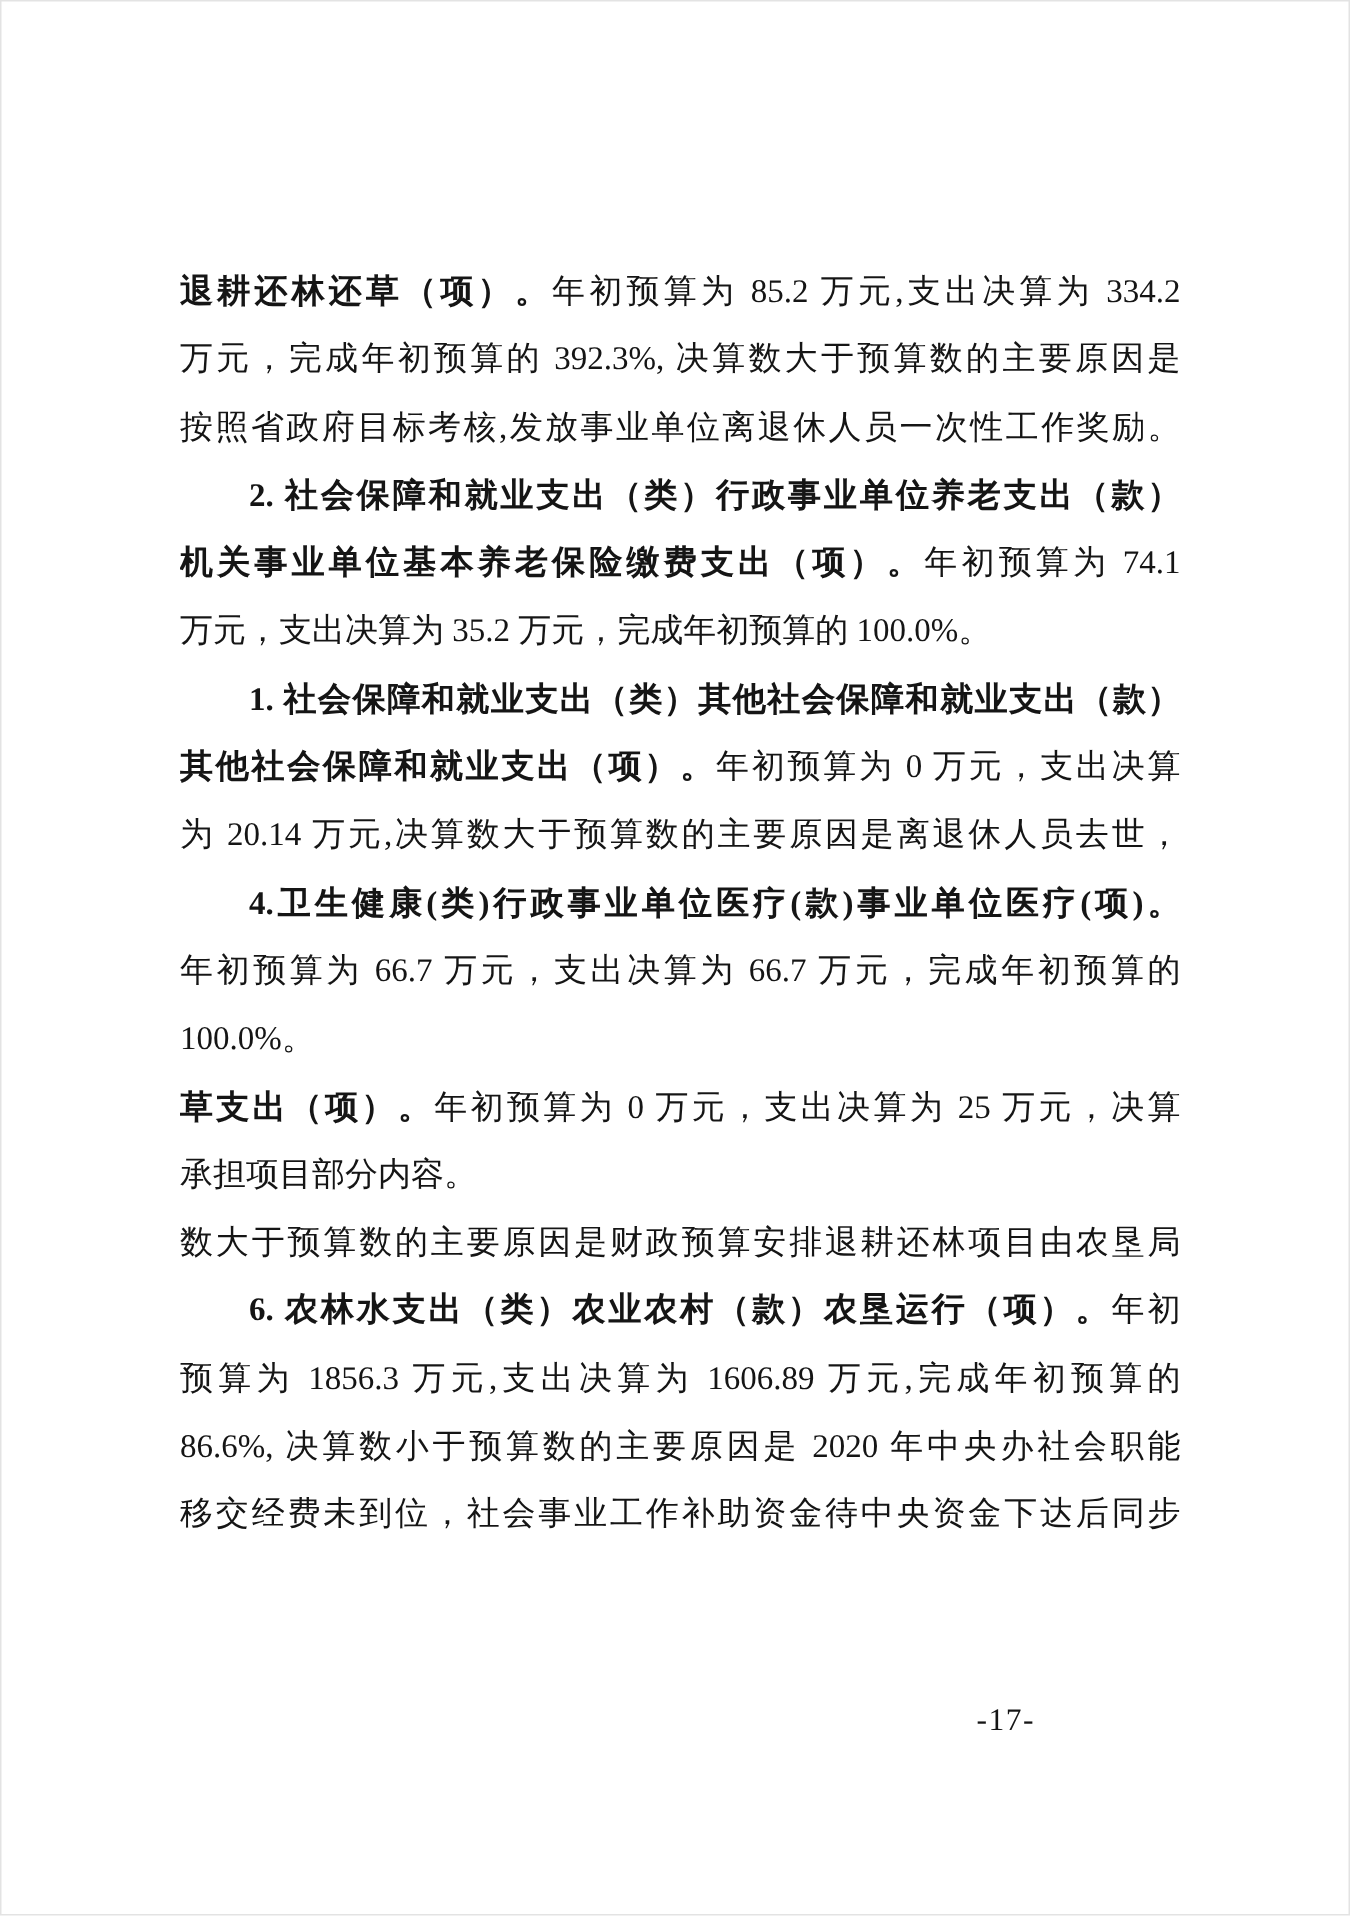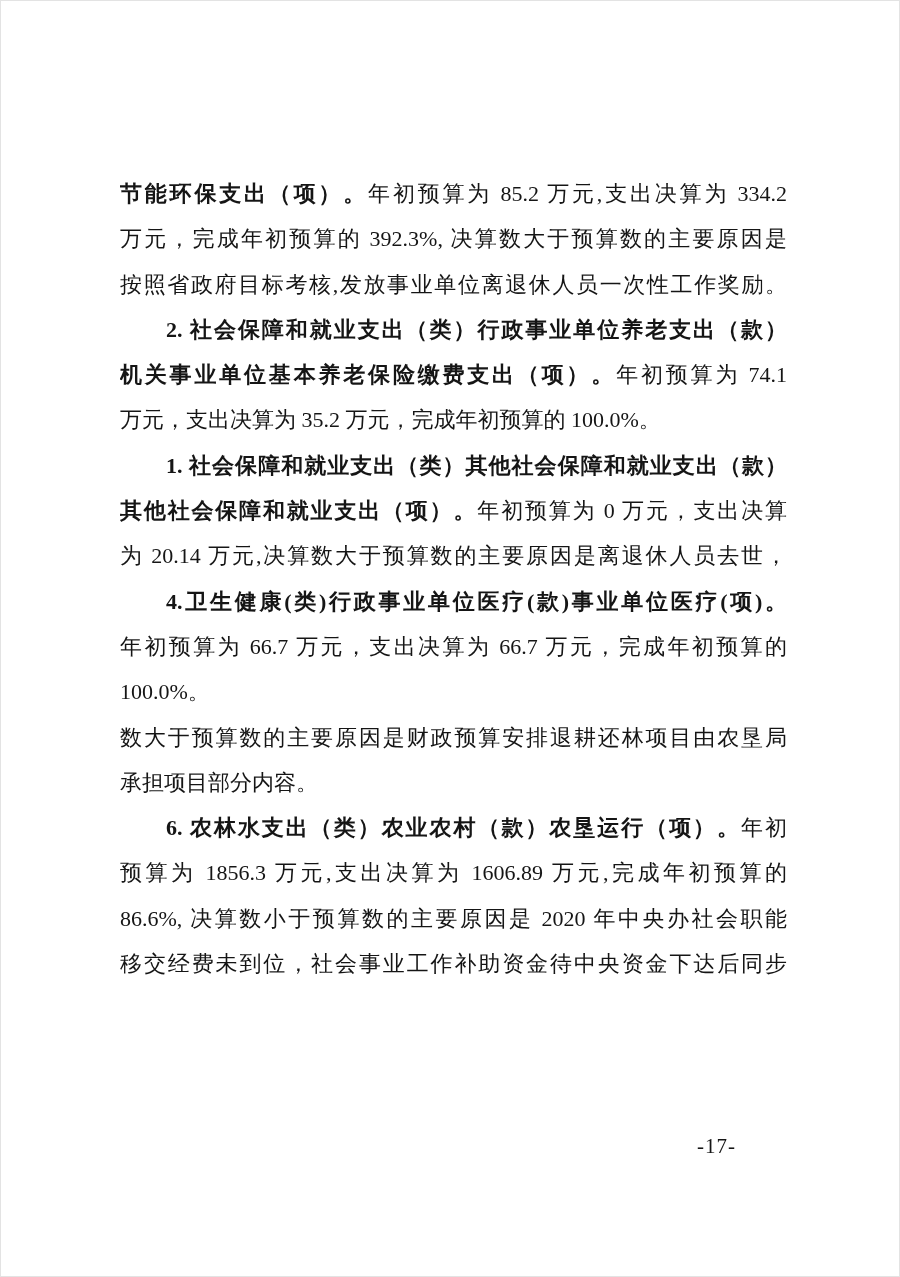--- a/index.html
+++ b/index.html
@@ -50,41 +50,42 @@
   }
   .page-number {
     position: absolute;
     top: 1130px;
     left: 650px;
     width: 131px;
     height: 30px;
     line-height: 30px;
     font-size: 21px;
     letter-spacing: 1px;
-    text-align: center;
+    text-align: left;
   }
 </style>
 </head>
 <body>
 
 <div class="page">
   <div class="text-block">
-      <div class="line"><span class="bold">节能环保支出（项）。</span><span>年初预算为 85.2 万元,支出决算为 334.2</span></div>
+      <div class="line"><span class="bold">退耕还林还草（项）。</span><span>年初预算为 85.2 万元,支出决算为 334.2</span></div>
       <div class="line"><span>万元，完成年初预算的 392.3%, 决算数大于预算数的主要原因是</span></div>
       <div class="line"><span>按照省政府目标考核,发放事业单位离退休人员一次性工作奖励。</span></div>
       <div class="line indent"><span class="bold">2. 社会保障和就业支出（类）行政事业单位养老支出（款）</span></div>
       <div class="line"><span class="bold">机关事业单位基本养老保险缴费支出（项）。</span><span>年初预算为 74.1</span></div>
       <div class="line last"><span>万元，支出决算为 35.2 万元，完成年初预算的 100.0%。</span></div>
       <div class="line indent"><span class="bold">1. 社会保障和就业支出（类）其他社会保障和就业支出（款）</span></div>
       <div class="line"><span class="bold">其他社会保障和就业支出（项）。</span><span>年初预算为 0 万元，支出决算</span></div>
       <div class="line"><span>为 20.14 万元,决算数大于预算数的主要原因是离退休人员去世，</span></div>
       <div class="line indent"><span class="bold">4.卫生健康(类)行政事业单位医疗(款)事业单位医疗(项)。</span></div>
       <div class="line"><span>年初预算为 66.7 万元，支出决算为 66.7 万元，完成年初预算的</span></div>
       <div class="line last"><span>100.0%。</span></div>
+      <div class="line"><span class="bold">草支出（项）。</span><span>年初预算为 0 万元，支出决算为 25 万元，决算</span></div>
+      <div class="line last"><span>承担项目部分内容。</span></div>
       <div class="line"><span>数大于预算数的主要原因是财政预算安排退耕还林项目由农垦局</span></div>
-      <div class="line last"><span>承担项目部分内容。</span></div>
       <div class="line indent"><span class="bold">6. 农林水支出（类）农业农村（款）农垦运行（项）。</span><span>年初</span></div>
       <div class="line"><span>预算为 1856.3 万元,支出决算为 1606.89 万元,完成年初预算的</span></div>
       <div class="line"><span>86.6%, 决算数小于预算数的主要原因是 2020 年中央办社会职能</span></div>
       <div class="line"><span>移交经费未到位，社会事业工作补助资金待中央资金下达后同步</span></div>
     </div>
   <div class="page-number">-17-</div>
 </div>
 
 </body></html>

